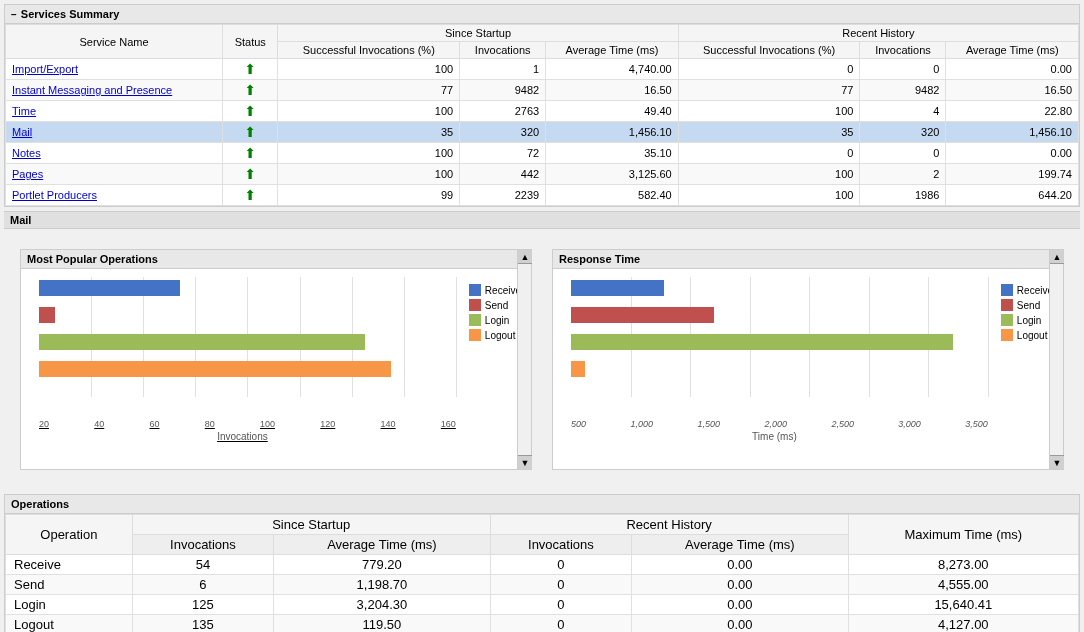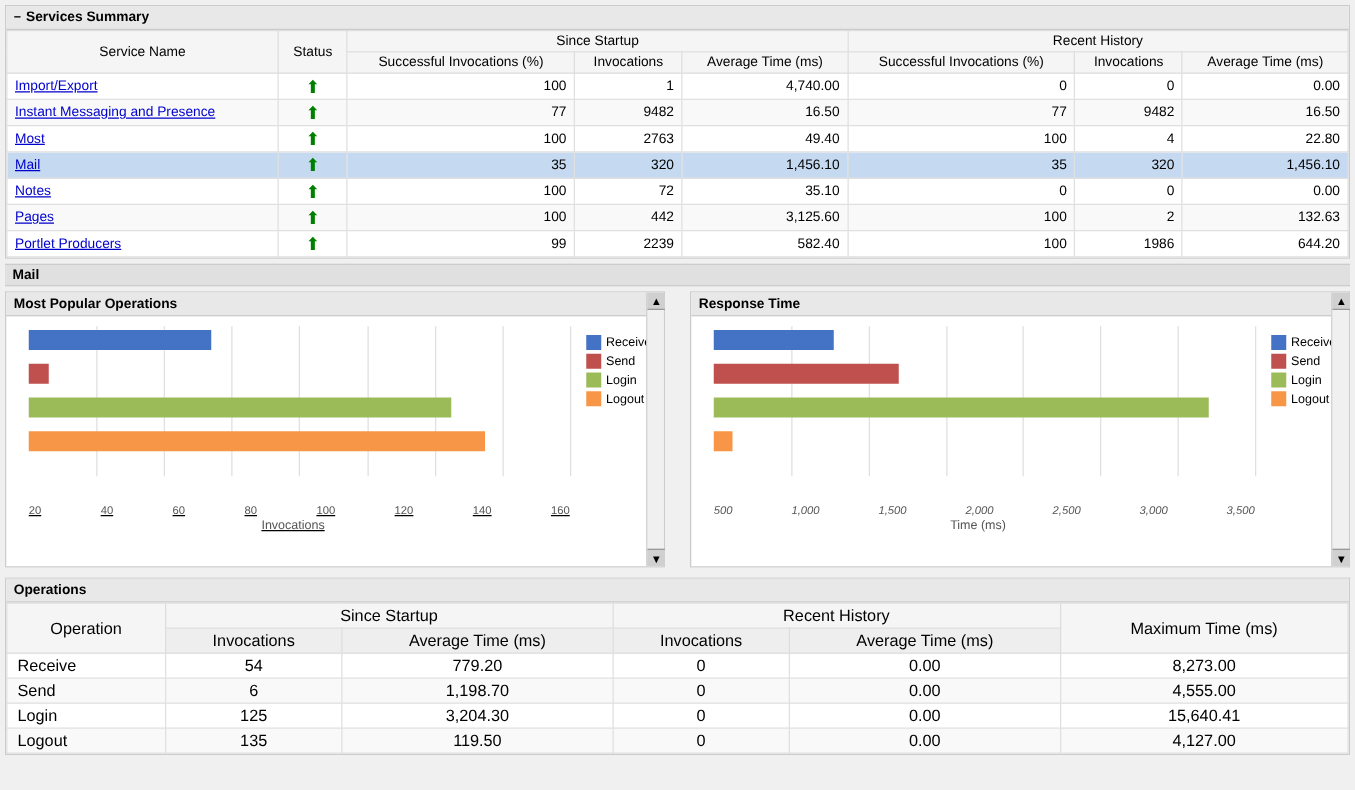--- a/index.html
+++ b/index.html
@@ -78,21 +78,21 @@
     <td class="service-name">Instant Messaging and Presence</td>
     <td class="center"><span style="color:green; font-size:14px;">⬆</span></td>
     <td class="right col-group">77</td>
     <td class="right">9482</td>
     <td class="right">16.50</td>
     <td class="right col-group">77</td>
     <td class="right">9482</td>
     <td class="right">16.50</td>
   </tr>
           <tr>
-    <td class="service-name">Most</td>
+    <td class="service-name">Time</td>
     <td class="center"><span style="color:green; font-size:14px;">⬆</span></td>
     <td class="right col-group">100</td>
     <td class="right">2763</td>
     <td class="right">49.40</td>
     <td class="right col-group">100</td>
     <td class="right">4</td>
     <td class="right">22.80</td>
   </tr>
           <tr class="selected">
     <td class="service-name">Mail</td>
@@ -115,41 +115,41 @@
     <td class="right">0.00</td>
   </tr>
           <tr>
     <td class="service-name">Pages</td>
     <td class="center"><span style="color:green; font-size:14px;">⬆</span></td>
     <td class="right col-group">100</td>
     <td class="right">442</td>
     <td class="right">3,125.60</td>
     <td class="right col-group">100</td>
     <td class="right">2</td>
-    <td class="right">132.63</td>
+    <td class="right">199.74</td>
   </tr>
           <tr>
     <td class="service-name">Portlet Producers</td>
     <td class="center"><span style="color:green; font-size:14px;">⬆</span></td>
     <td class="right col-group">99</td>
     <td class="right">2239</td>
     <td class="right">582.40</td>
     <td class="right col-group">100</td>
     <td class="right">1986</td>
     <td class="right">644.20</td>
   </tr>
         </tbody>
     </table>
   </div>
 
   <div class="mail-divider">
     <span>Mail</span>
   </div>
 
-  <div style="display:flex; margin:4px; gap:20px;">
+  <div style="display:flex; margin:20px; gap:20px;">
 
     <div style="flex:1; border:1px solid #ccc; background:#fff; position:relative;">
       <div class="chart-title">Most Popular Operations</div>
       <div style="display:flex; height:200px;">
         <div style="flex:1; padding:8px 8px 0 8px; position:relative;text-decoration:underline;">
           <div id="popular-bars" style="height:140px; position:relative; margin-left:10px;">
               <div style="position: absolute; top: 0px; bottom: 20px; left: 12.5%; border-left: 1px solid rgb(224, 224, 224); pointer-events: none;"></div>
               <div style="position: absolute; top: 0px; bottom: 20px; left: 25%; border-left: 1px solid rgb(224, 224, 224); pointer-events: none;"></div>
               <div style="position: absolute; top: 0px; bottom: 20px; left: 37.5%; border-left: 1px solid rgb(224, 224, 224); pointer-events: none;"></div>
               <div style="position: absolute; top: 0px; bottom: 20px; left: 50%; border-left: 1px solid rgb(224, 224, 224); pointer-events: none;"></div>

